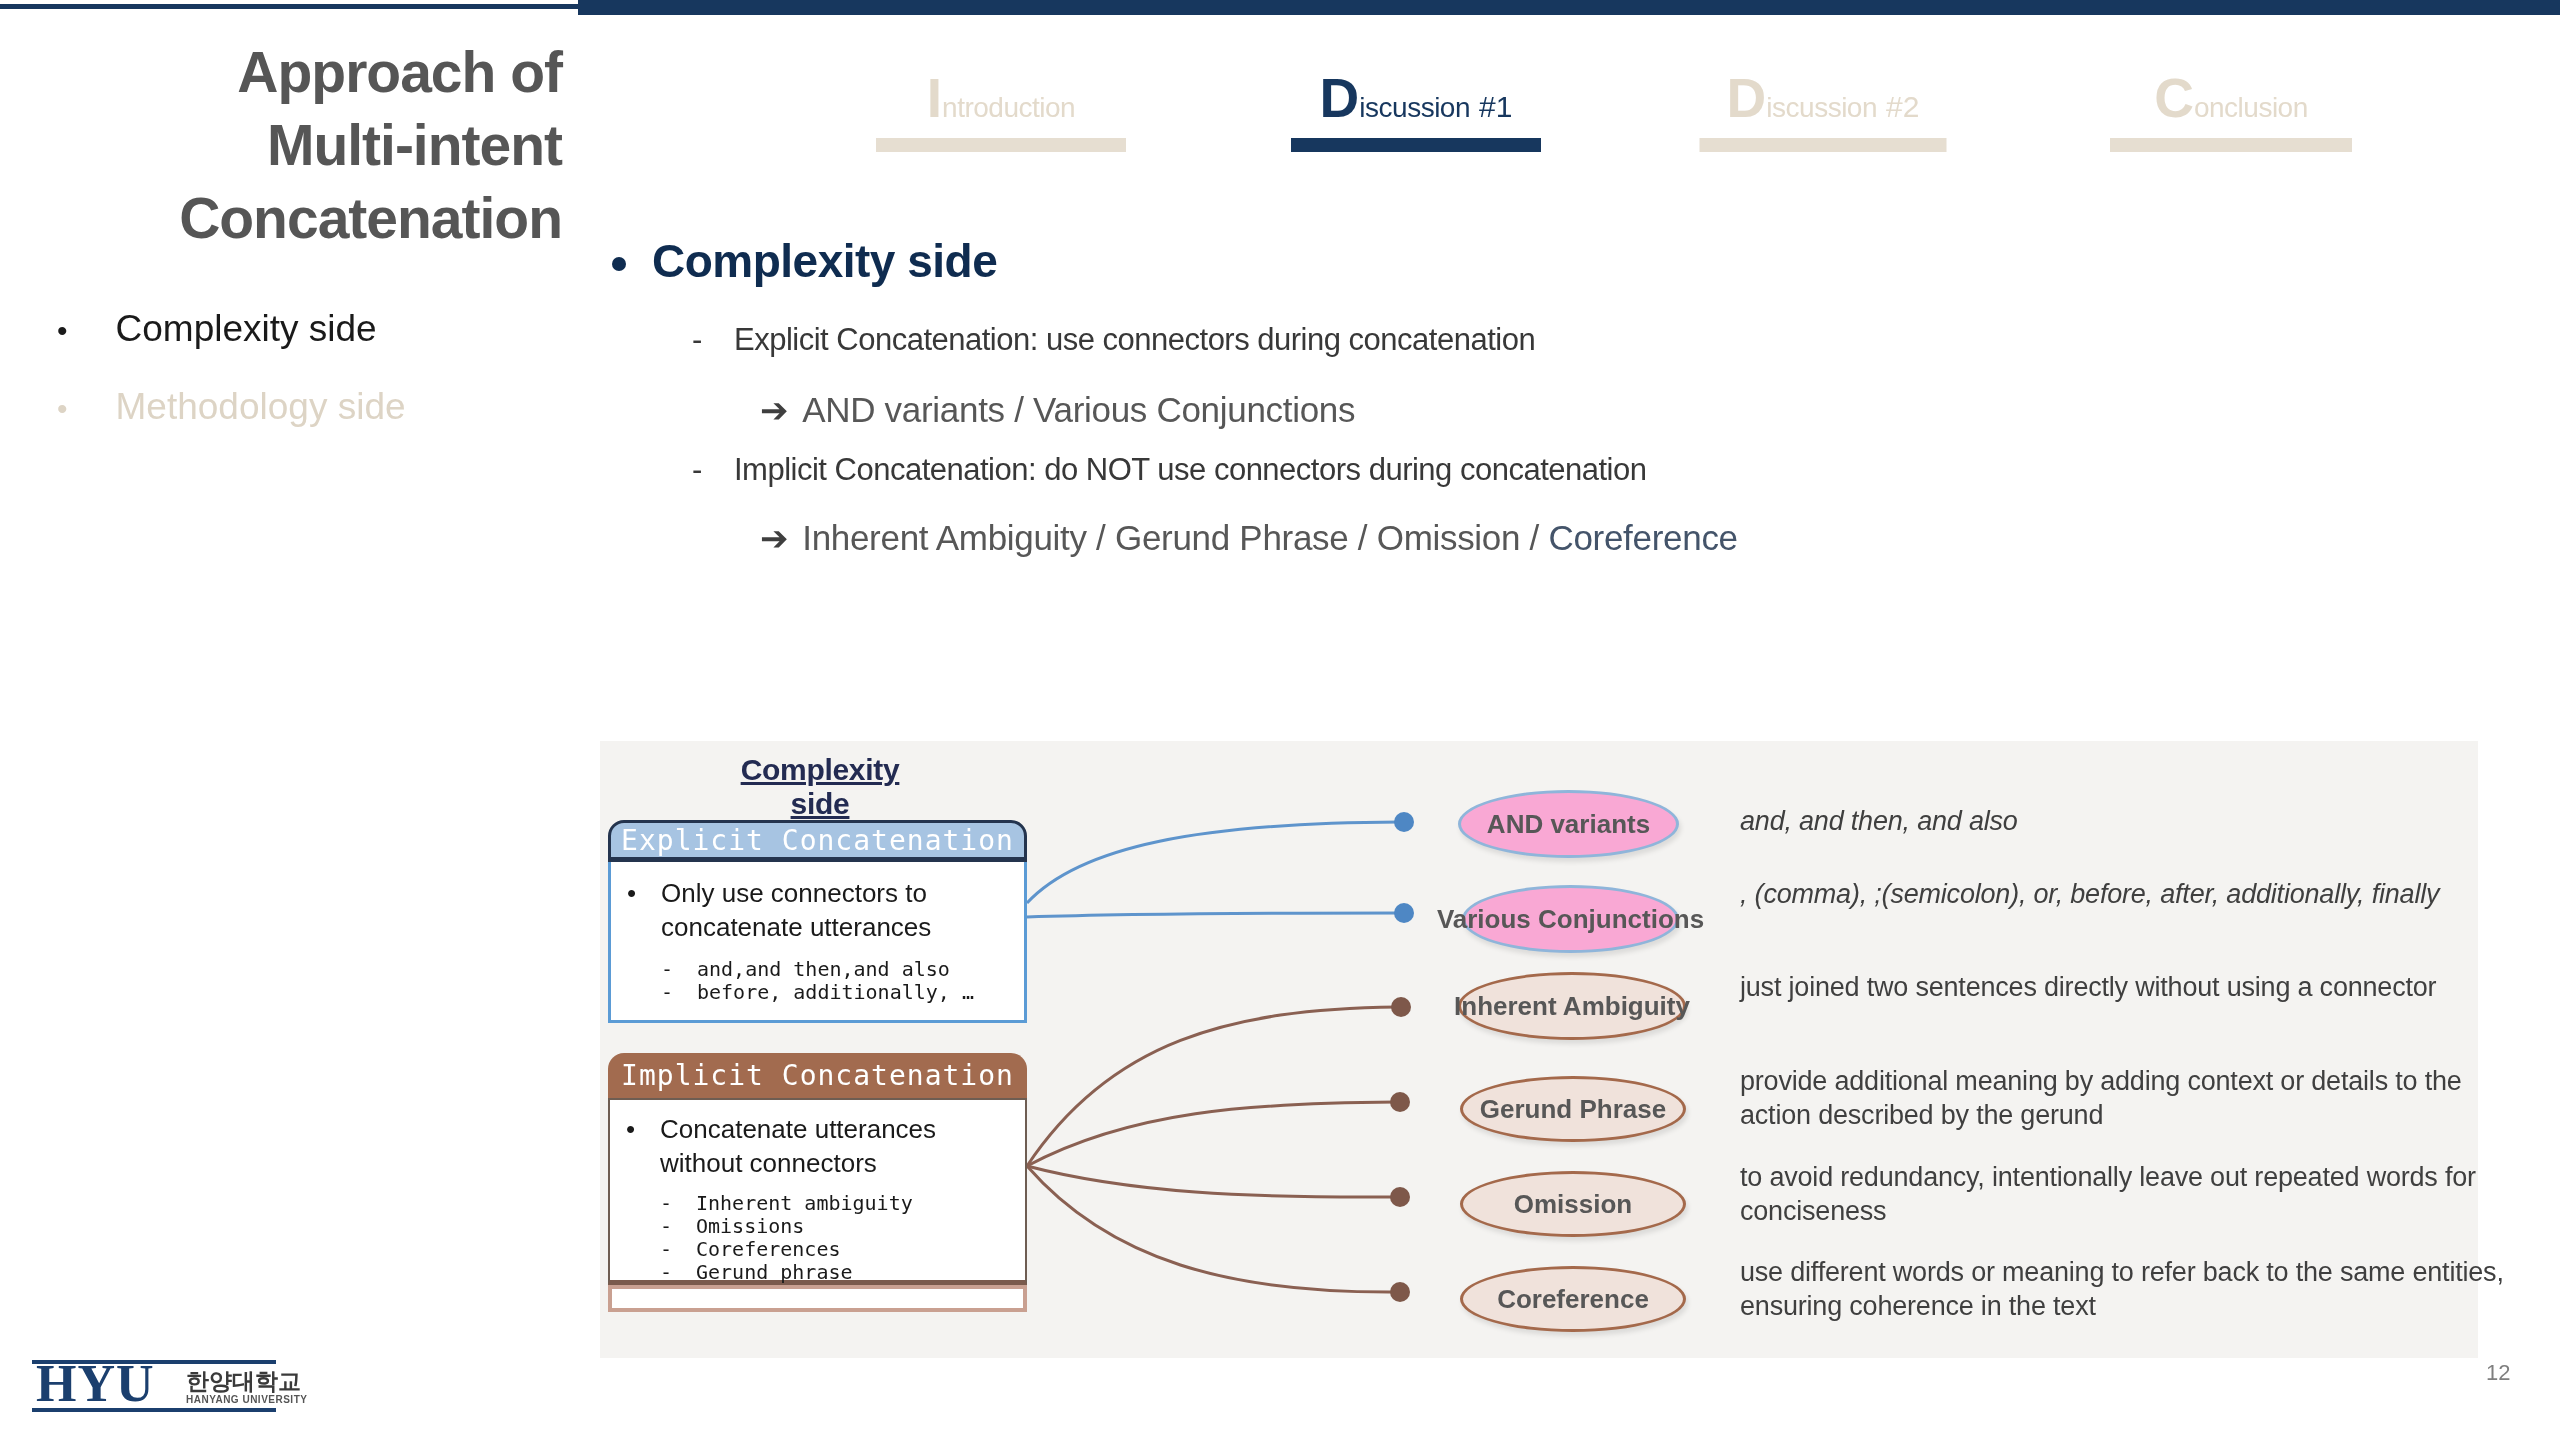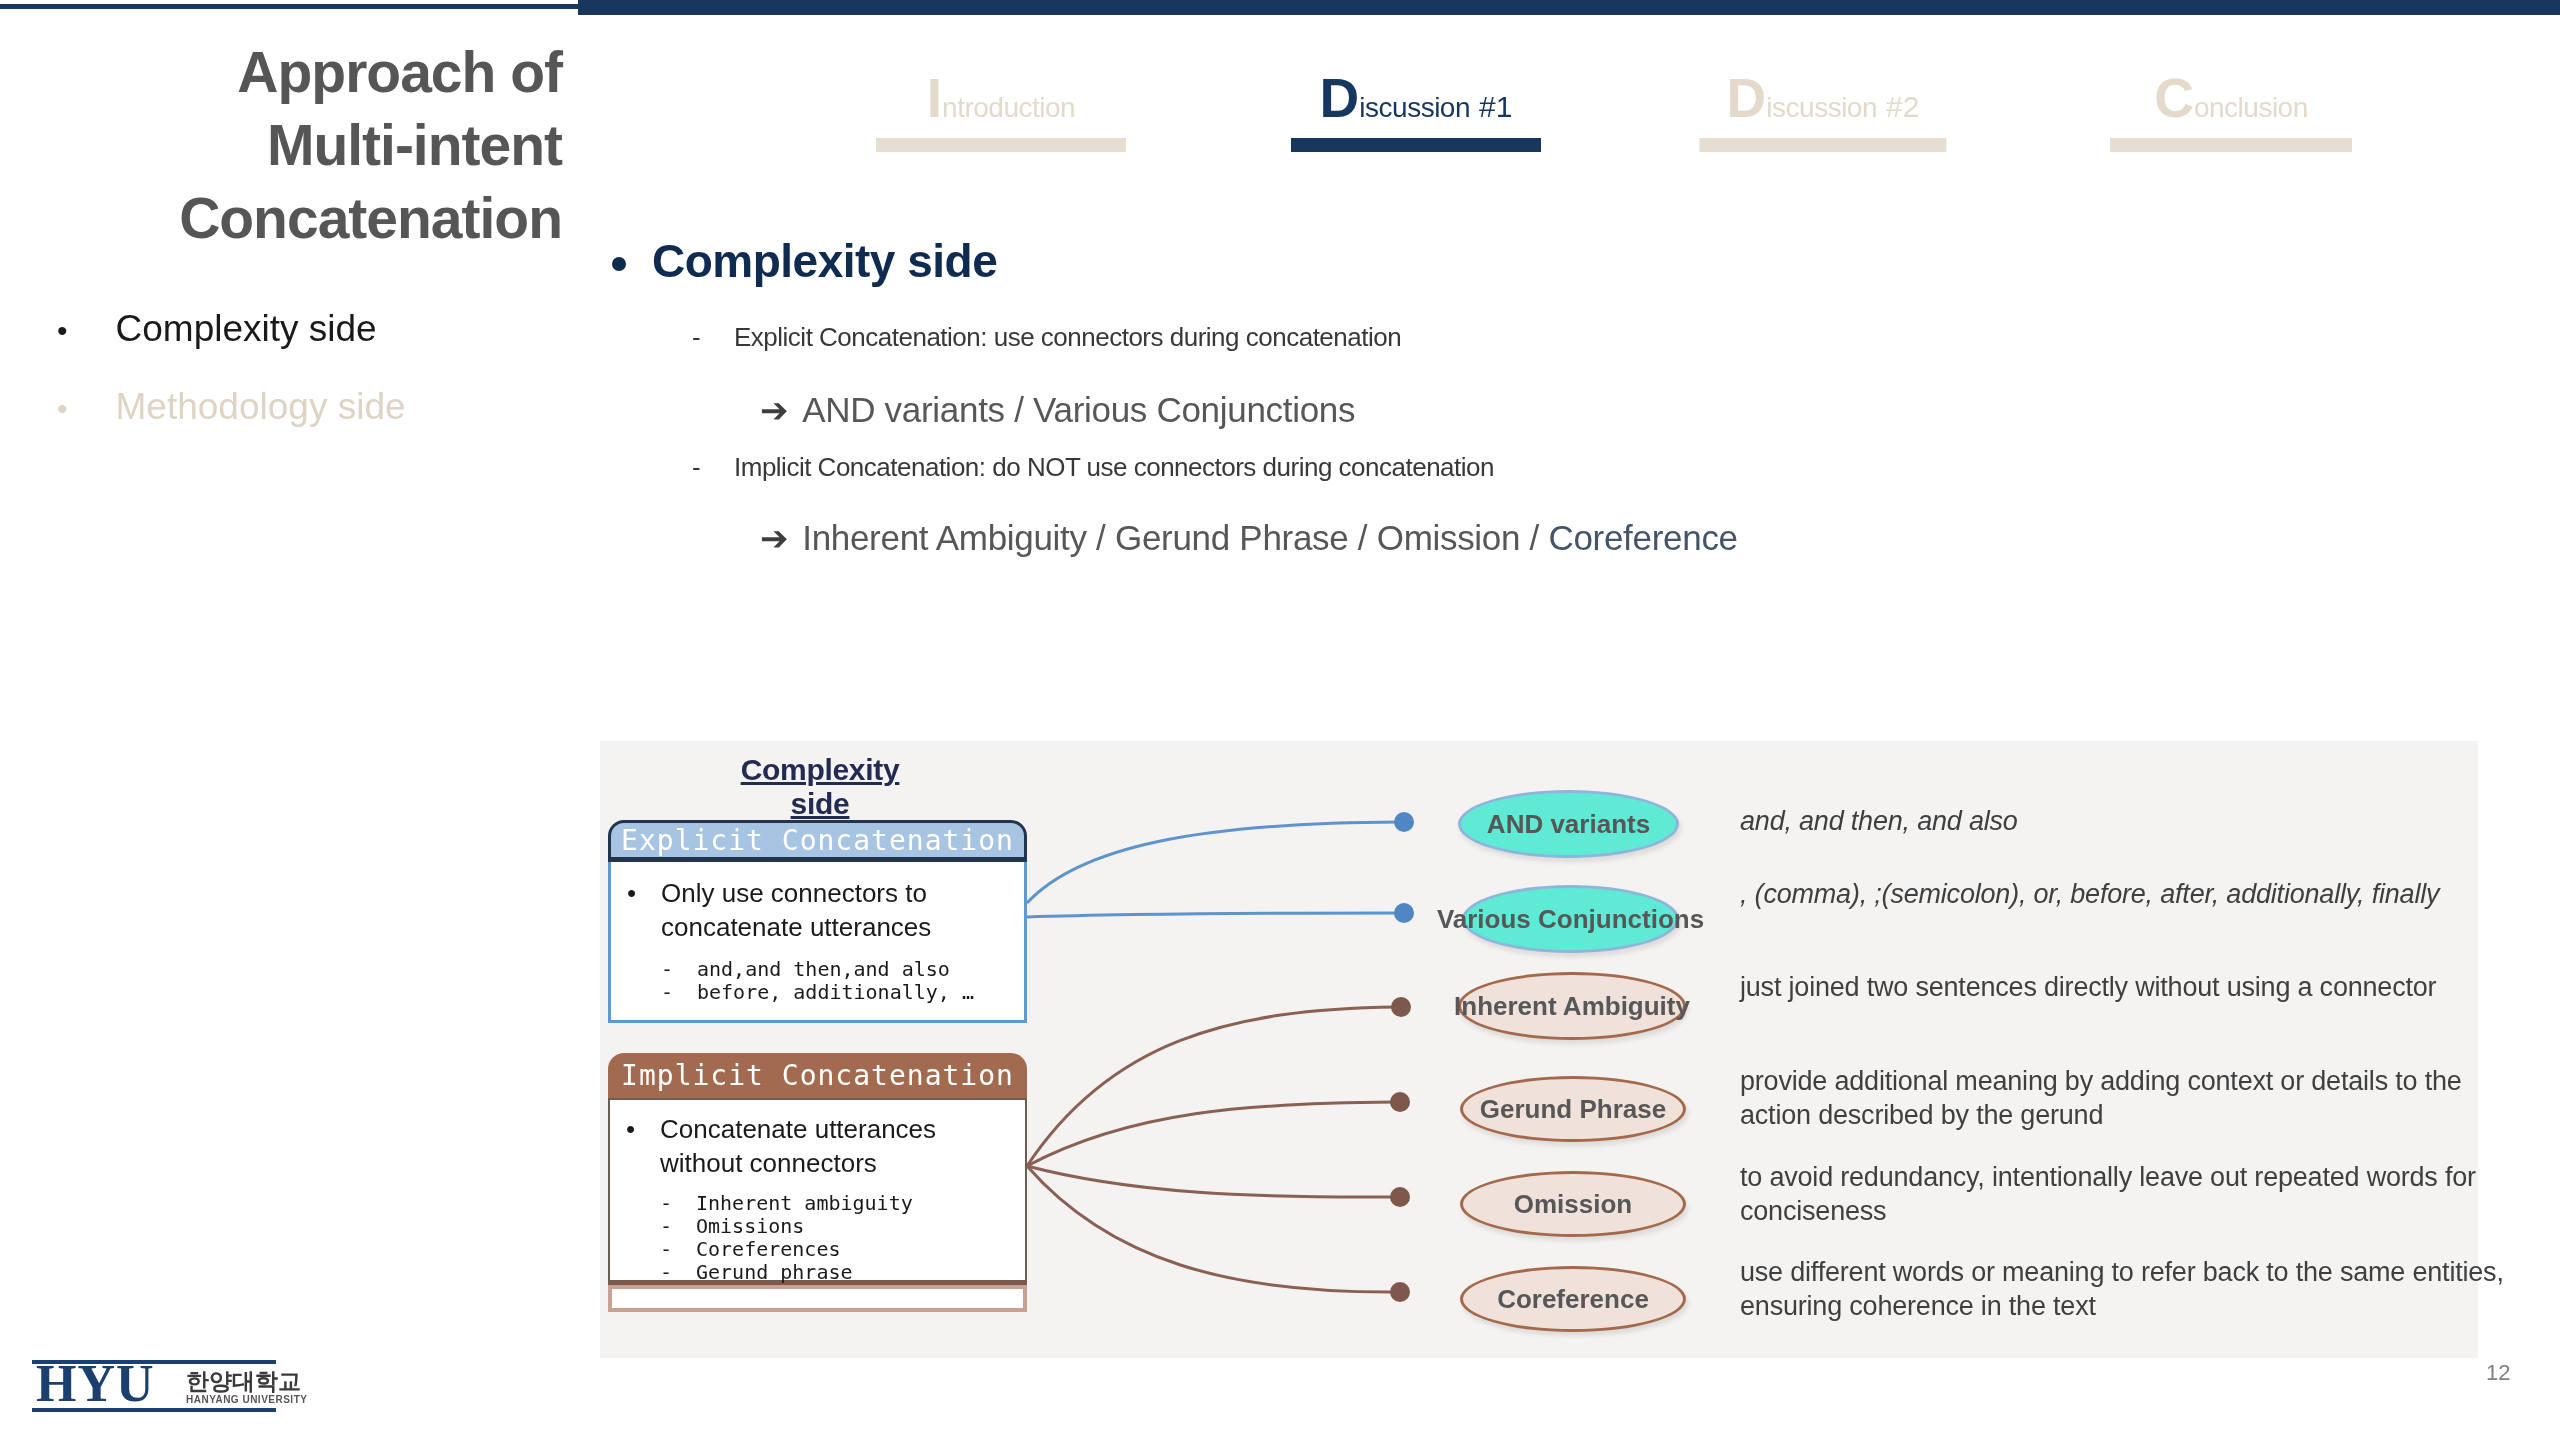--- a/index.html
+++ b/index.html
@@ -43,21 +43,21 @@
   .side-item{position:absolute;left:57px;font-size:37px;display:flex;align-items:baseline;}
   .side-item .dot{font-size:30px;margin-right:0;}
   .side-item .lbl{margin-left:48px;}
   .side-item.active{color:#1a1a1a;top:308px;}
   .side-item.dim{color:#DDD4C5;top:386px;}
 
   
   .content-heading{position:absolute;left:612px;top:234px;display:flex;align-items:center;}
   .content-heading .hdot{width:14px;height:14px;border-radius:50%;background:#0F2C50;margin-right:26px;margin-top:6px;}
   .content-heading .htxt{font-size:46px;font-weight:bold;color:#0F2C50;letter-spacing:-0.5px;}
-  .crow{position:absolute;color:#383838;font-size:26px;letter-spacing:-0.5px;white-space:nowrap;}
+  .crow{position:absolute;color:#383838;font-size:31px;letter-spacing:-0.5px;white-space:nowrap;}
   .crow .dash{display:inline-block;width:42px;color:#383838;font-weight:400;}
   .crow.dash1{left:692px;top:322px;}
   .crow.dash2{left:692px;top:452px;}
   .arrow-row{position:absolute;font-size:35px;color:#575757;white-space:nowrap;letter-spacing:-0.3px;}
   .arrow-row .arr{color:#3F3F3F;font-size:34px;margin-right:14px;}
   .arrow-row.a1{left:760px;top:390px;}
   .arrow-row.a2{left:760px;top:518px;}
   .accent{color:#44546A;}
 
   
@@ -82,21 +82,21 @@
   .implicit-box .mono-list{margin-top:12px;}
   .mono-row{display:flex;padding-left:38px;font-family:"DejaVu Sans Mono",monospace;font-size:20px;line-height:23px;color:#1a1a1a;}
   .mono-row .mdash{width:36px;}
   .footer-strip{position:absolute;left:8px;top:544px;width:419px;height:27px;background:#fff;border:4px solid #C9A091;box-sizing:border-box;}
 
   .curves{position:absolute;left:0;top:0;width:1878px;height:617px;}
 
   .oval{position:absolute;border-radius:50%;display:flex;align-items:center;justify-content:center;
     box-shadow:2px 4px 5px rgba(0,0,0,0.10);}
   .oval .olabel{font-size:26px;font-weight:bold;color:#575757;white-space:nowrap;}
-  .oval.blue{background:#5eead4;border:3px solid #8FB5DA;}
+  .oval.blue{background:#f9a8d4;border:3px solid #8FB5DA;}
   .oval.brown{background:#F0E2DB;border:3px solid #A4694B;}
   .ov1{left:858px;top:49px;width:215px;height:62px;}
   .ov2{left:862px;top:144px;width:211px;height:62px;}
   .ov3{left:858px;top:231px;width:222px;height:62px;}
   .ov4{left:860px;top:335px;width:220px;height:60px;}
   .ov5{left:860px;top:430px;width:220px;height:60px;}
   .ov6{left:860px;top:525px;width:220px;height:60px;}
 
   .ndesc{position:absolute;left:1140px;width:770px;font-size:27px;line-height:34px;color:#3F3F3F;letter-spacing:-0.2px;}
   .ndesc.italic{font-style:italic;}

